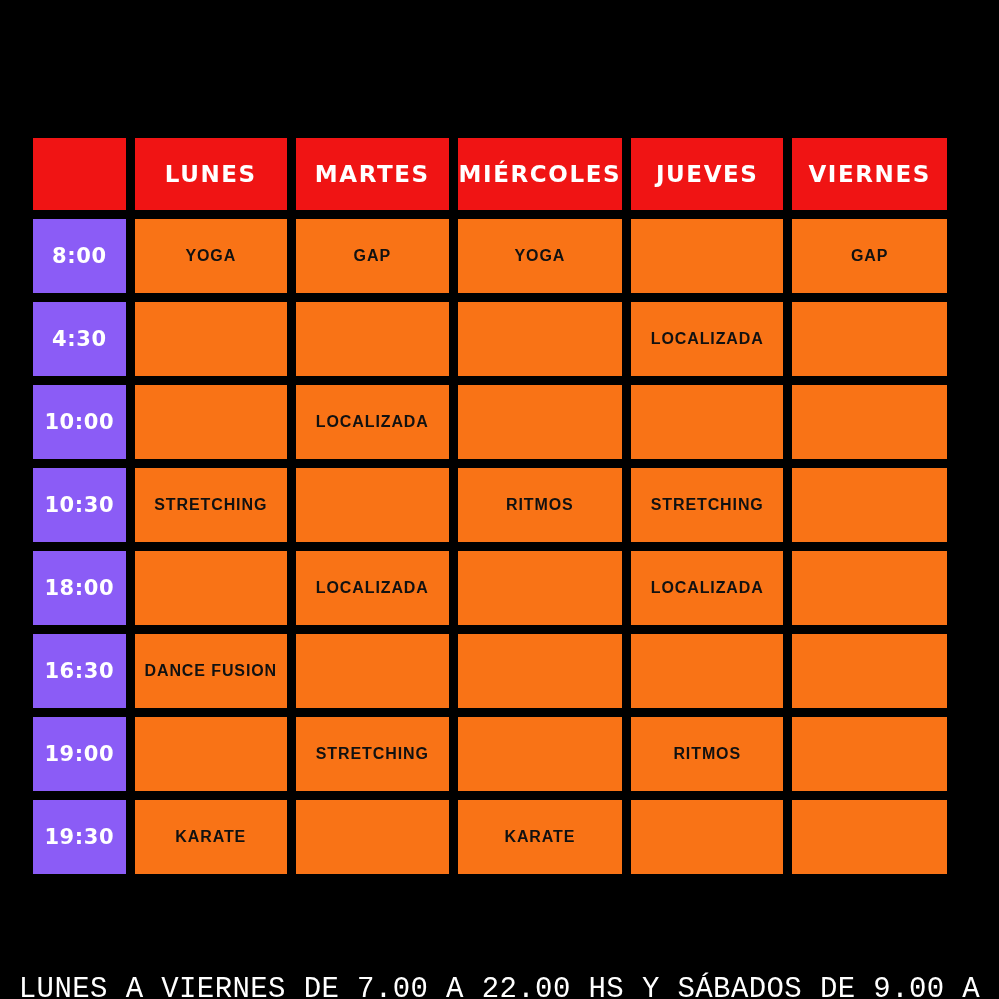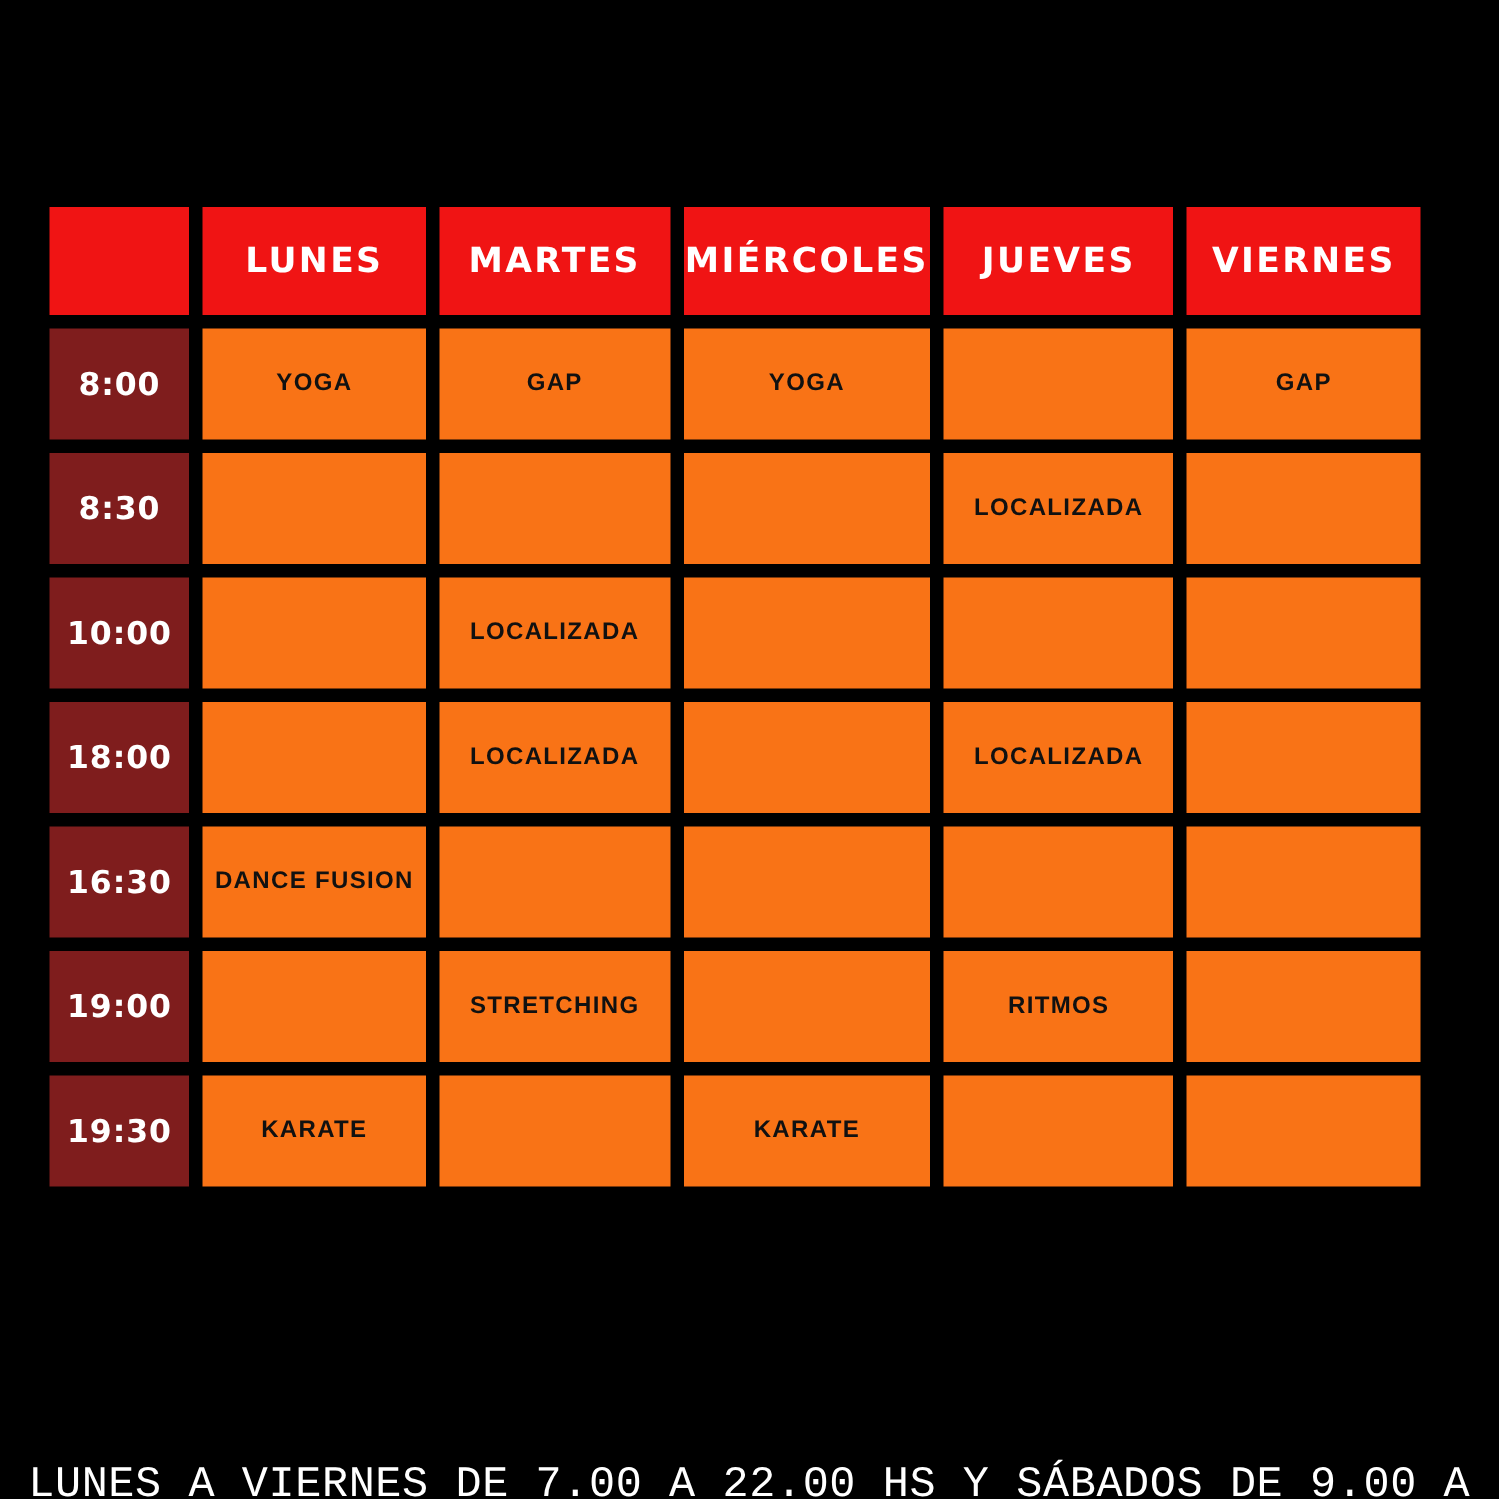--- a/index.html
+++ b/index.html
@@ -48,21 +48,21 @@
     font-weight: bold;
     letter-spacing: 1.6px;
     text-align: center;
     vertical-align: middle;
     text-transform: uppercase;
     font-family: "DejaVu Sans", sans-serif;
   }
   .time-cell {
     width: 100px;
     height: 74px;
-    background: #7f1d1d;
+    background: #8b5cf6;
     color: #FFFFFF;
     font-size: 21px;
     font-weight: bold;
     letter-spacing: 0.6px;
     text-align: center;
     vertical-align: middle;
     font-family: "DejaVu Sans", sans-serif;
   }
   .class-cell {
     width: 165px;
@@ -111,33 +111,41 @@
     <tbody>
       <tr>
         <td class="time-cell">8:00</td>
         <td class="class-cell">YOGA</td>
         <td class="class-cell">GAP</td>
         <td class="class-cell">YOGA</td>
         <td class="class-cell empty"></td>
         <td class="class-cell">GAP</td>
       </tr>
       <tr>
-        <td class="time-cell">8:30</td>
+        <td class="time-cell">4:30</td>
         <td class="class-cell empty"></td>
         <td class="class-cell empty"></td>
         <td class="class-cell empty"></td>
         <td class="class-cell">LOCALIZADA</td>
         <td class="class-cell empty"></td>
       </tr>
       <tr>
         <td class="time-cell">10:00</td>
         <td class="class-cell empty"></td>
         <td class="class-cell">LOCALIZADA</td>
         <td class="class-cell empty"></td>
         <td class="class-cell empty"></td>
+        <td class="class-cell empty"></td>
+      </tr>
+      <tr>
+        <td class="time-cell">10:30</td>
+        <td class="class-cell">STRETCHING</td>
+        <td class="class-cell empty"></td>
+        <td class="class-cell">RITMOS</td>
+        <td class="class-cell">STRETCHING</td>
         <td class="class-cell empty"></td>
       </tr>
       <tr>
         <td class="time-cell">18:00</td>
         <td class="class-cell empty"></td>
         <td class="class-cell">LOCALIZADA</td>
         <td class="class-cell empty"></td>
         <td class="class-cell">LOCALIZADA</td>
         <td class="class-cell empty"></td>
       </tr>

